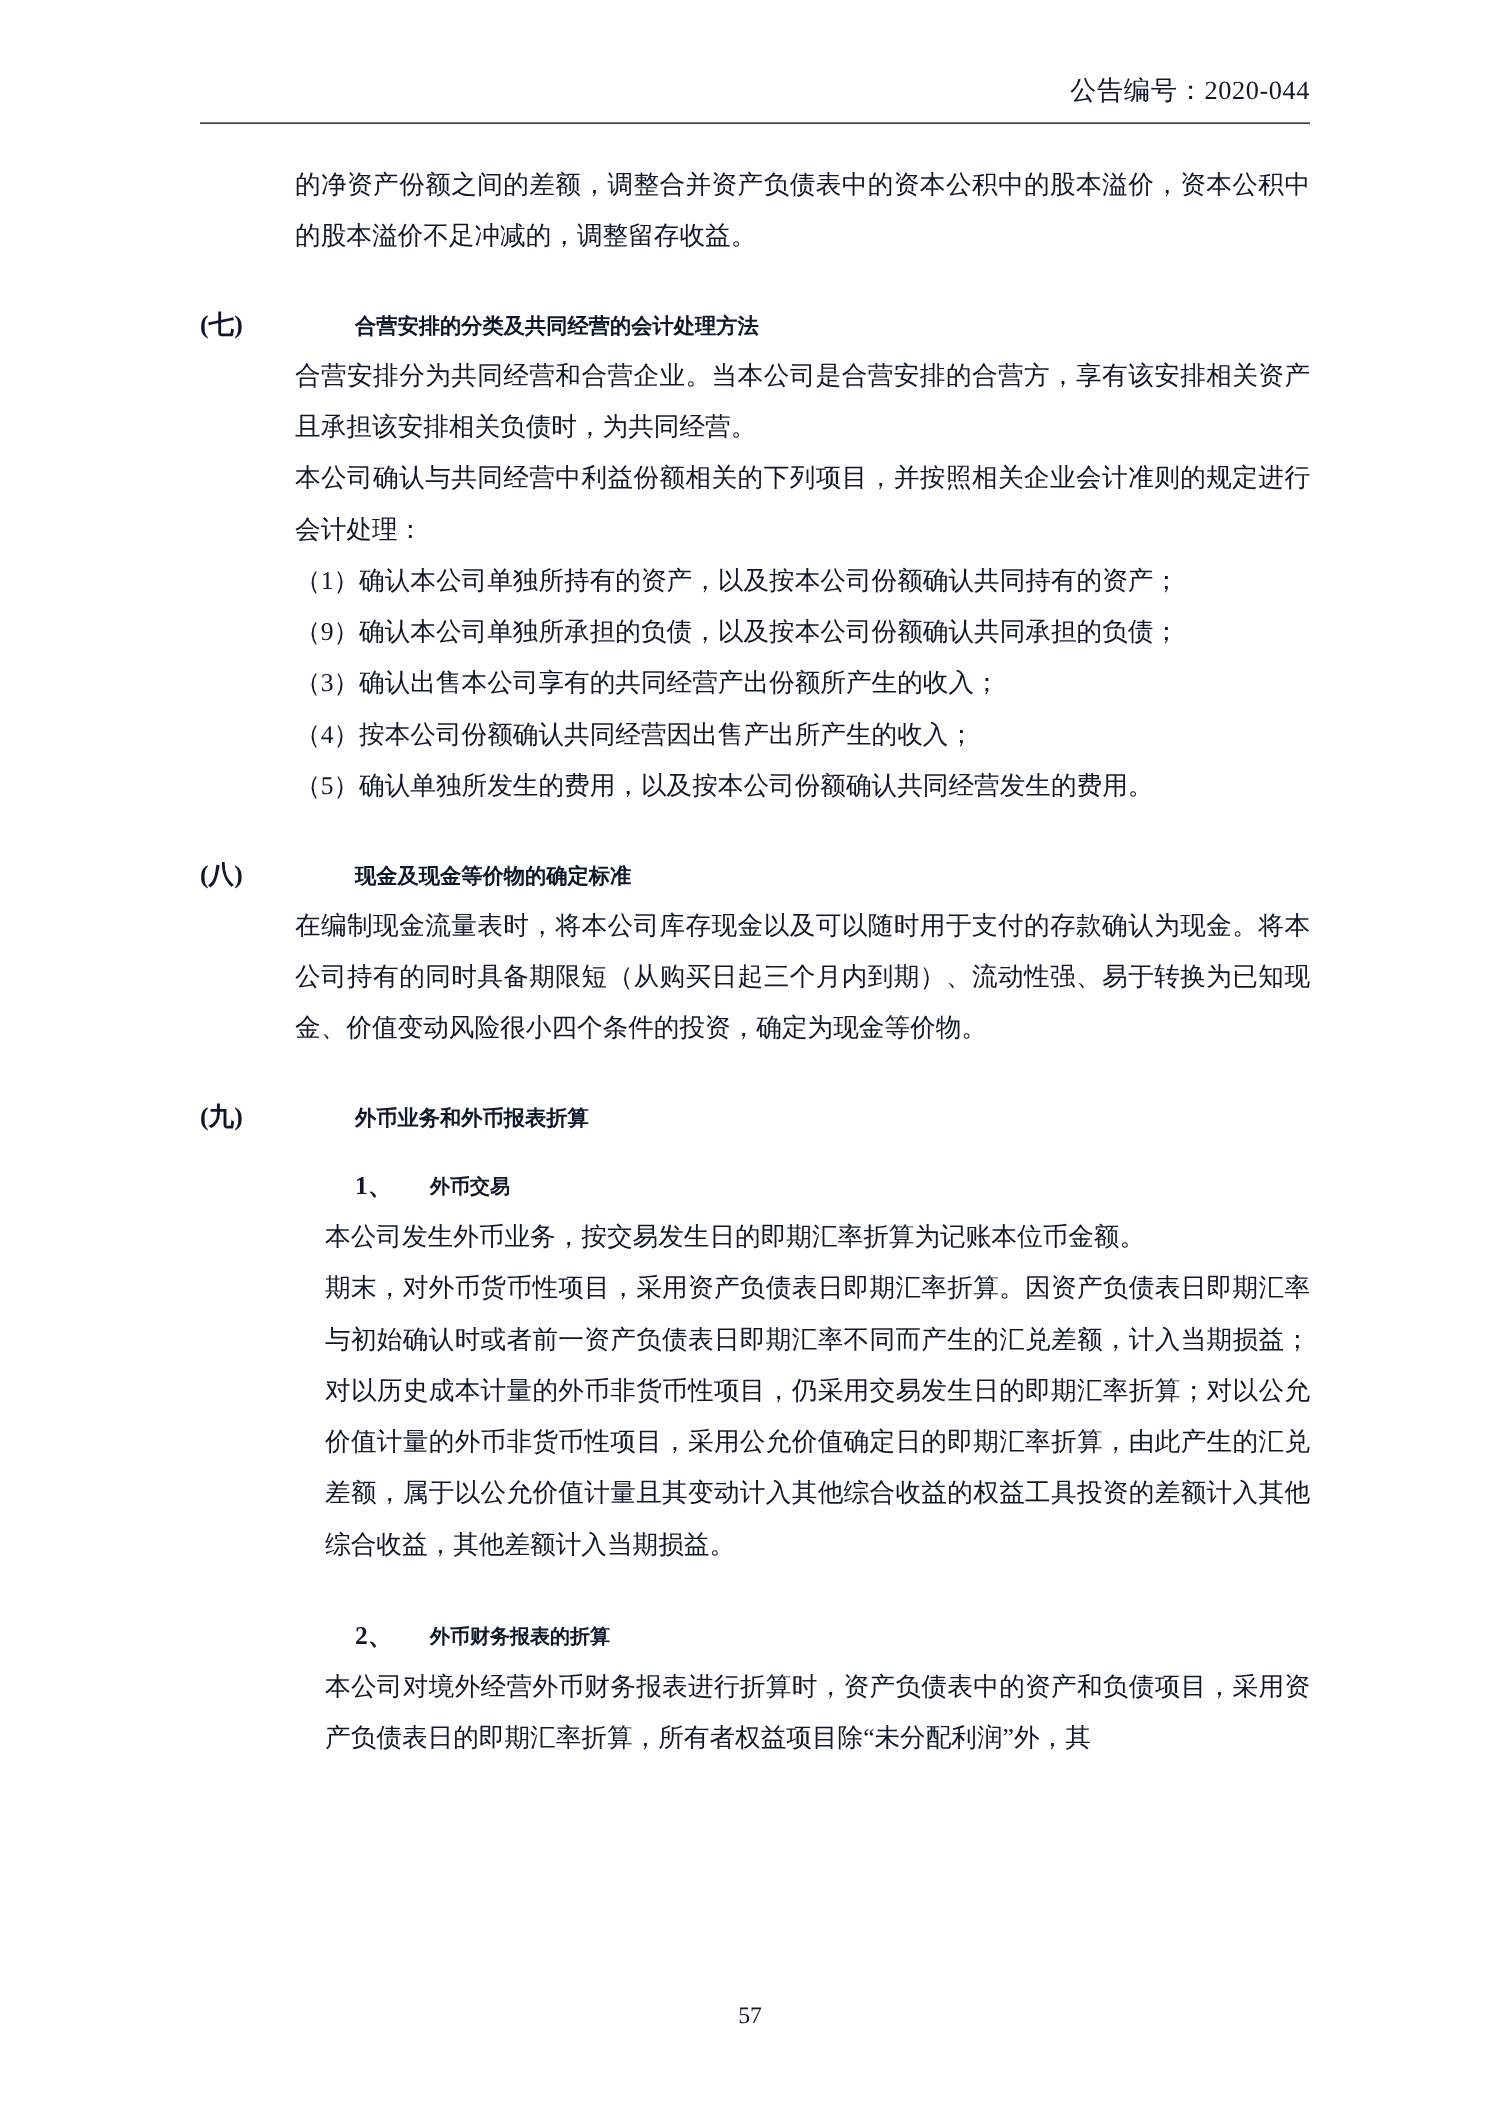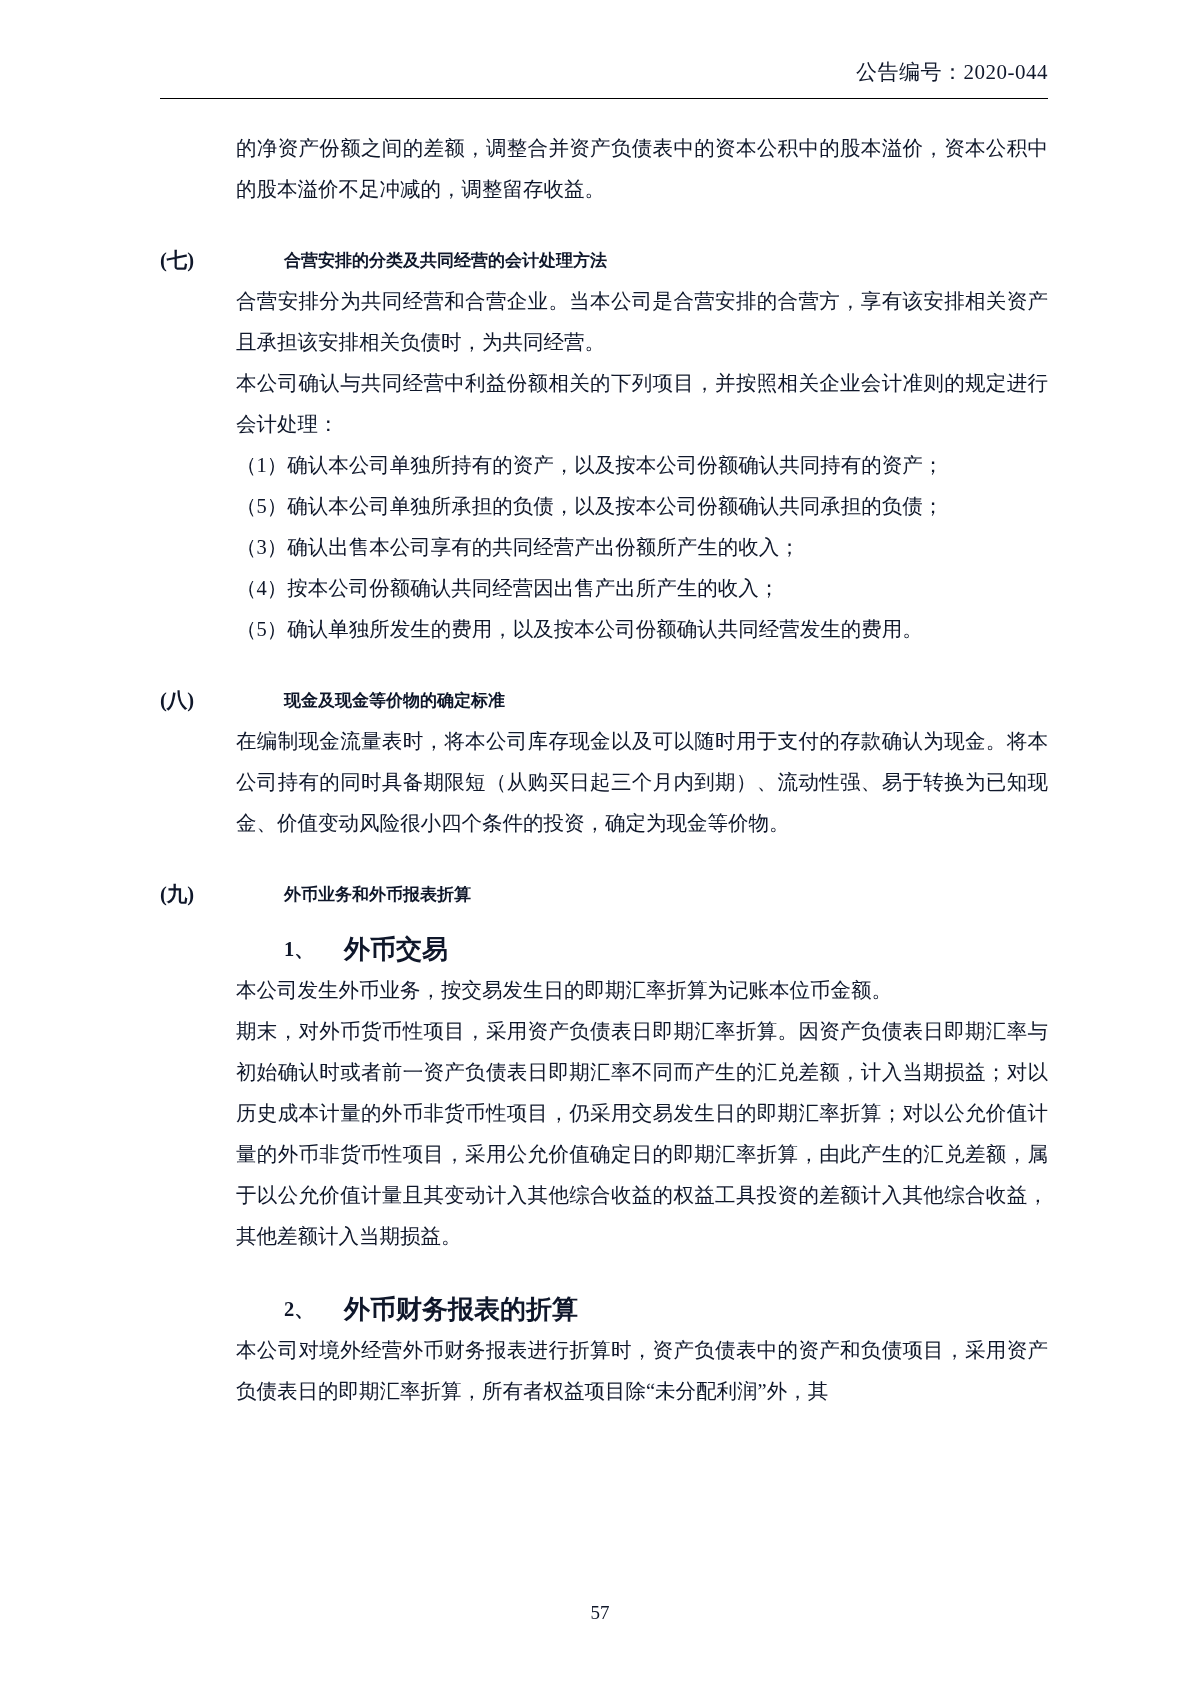--- a/index.html
+++ b/index.html
@@ -39,21 +39,21 @@
     left: 160px;
     right: 152px;
   }
   .para {
     font-size: 20.5px;
     line-height: 41px;
     text-align: justify;
     text-justify: inter-ideograph;
   }
   .indent-1 { margin-left: 76px; }
-  .indent-3 { margin-left: 76px; }
+  .indent-3 { margin-left: 100px; }
   .section {
     display: flex;
     margin-top: 30px;
   }
   .section-num {
     width: 124px;
     flex: 0 0 124px;
     font-weight: bold;
     font-size: 20.5px;
     line-height: 41px;
@@ -70,21 +70,21 @@
   }
   .subsection-num {
     width: 60px;
     flex: 0 0 60px;
     font-weight: bold;
     font-size: 20.5px;
     line-height: 41px;
   }
   .subsection-title {
     font-weight: bold;
-    font-size: 26px;
+    font-size: 16px;
     line-height: 41px;
     text-align: right;
   }
   .blockgap { height: 18px; }
   .pagenum {
     position: absolute;
     bottom: 72px;
     left: 0;
     right: 0;
     text-align: center;
@@ -105,21 +105,21 @@
 
     <div class="para indent-1">的净资产份额之间的差额，调整合并资产负债表中的资本公积中的股本溢价，资本公积中的股本溢价不足冲减的，调整留存收益。</div>
 
     <div class="section">
       <div class="section-num">(七)</div>
       <div class="section-title">合营安排的分类及共同经营的会计处理方法</div>
     </div>
     <div class="para indent-1">合营安排分为共同经营和合营企业。当本公司是合营安排的合营方，享有该安排相关资产且承担该安排相关负债时，为共同经营。</div>
     <div class="para indent-1">本公司确认与共同经营中利益份额相关的下列项目，并按照相关企业会计准则的规定进行会计处理：</div>
     <div class="para indent-1">（1）确认本公司单独所持有的资产，以及按本公司份额确认共同持有的资产；</div>
-    <div class="para indent-1">（5）确认本公司单独所承担的负债，以及按本公司份额确认共同承担的负债；</div>
+    <div class="para indent-1">（9）确认本公司单独所承担的负债，以及按本公司份额确认共同承担的负债；</div>
     <div class="para indent-1">（3）确认出售本公司享有的共同经营产出份额所产生的收入；</div>
     <div class="para indent-1">（4）按本公司份额确认共同经营因出售产出所产生的收入；</div>
     <div class="para indent-1">（5）确认单独所发生的费用，以及按本公司份额确认共同经营发生的费用。</div>
 
     <div class="section">
       <div class="section-num">(八)</div>
       <div class="section-title">现金及现金等价物的确定标准</div>
     </div>
     <div class="para indent-1">在编制现金流量表时，将本公司库存现金以及可以随时用于支付的存款确认为现金。将本公司持有的同时具备期限短（从购买日起三个月内到期）、流动性强、易于转换为已知现金、价值变动风险很小四个条件的投资，确定为现金等价物。</div>
 

